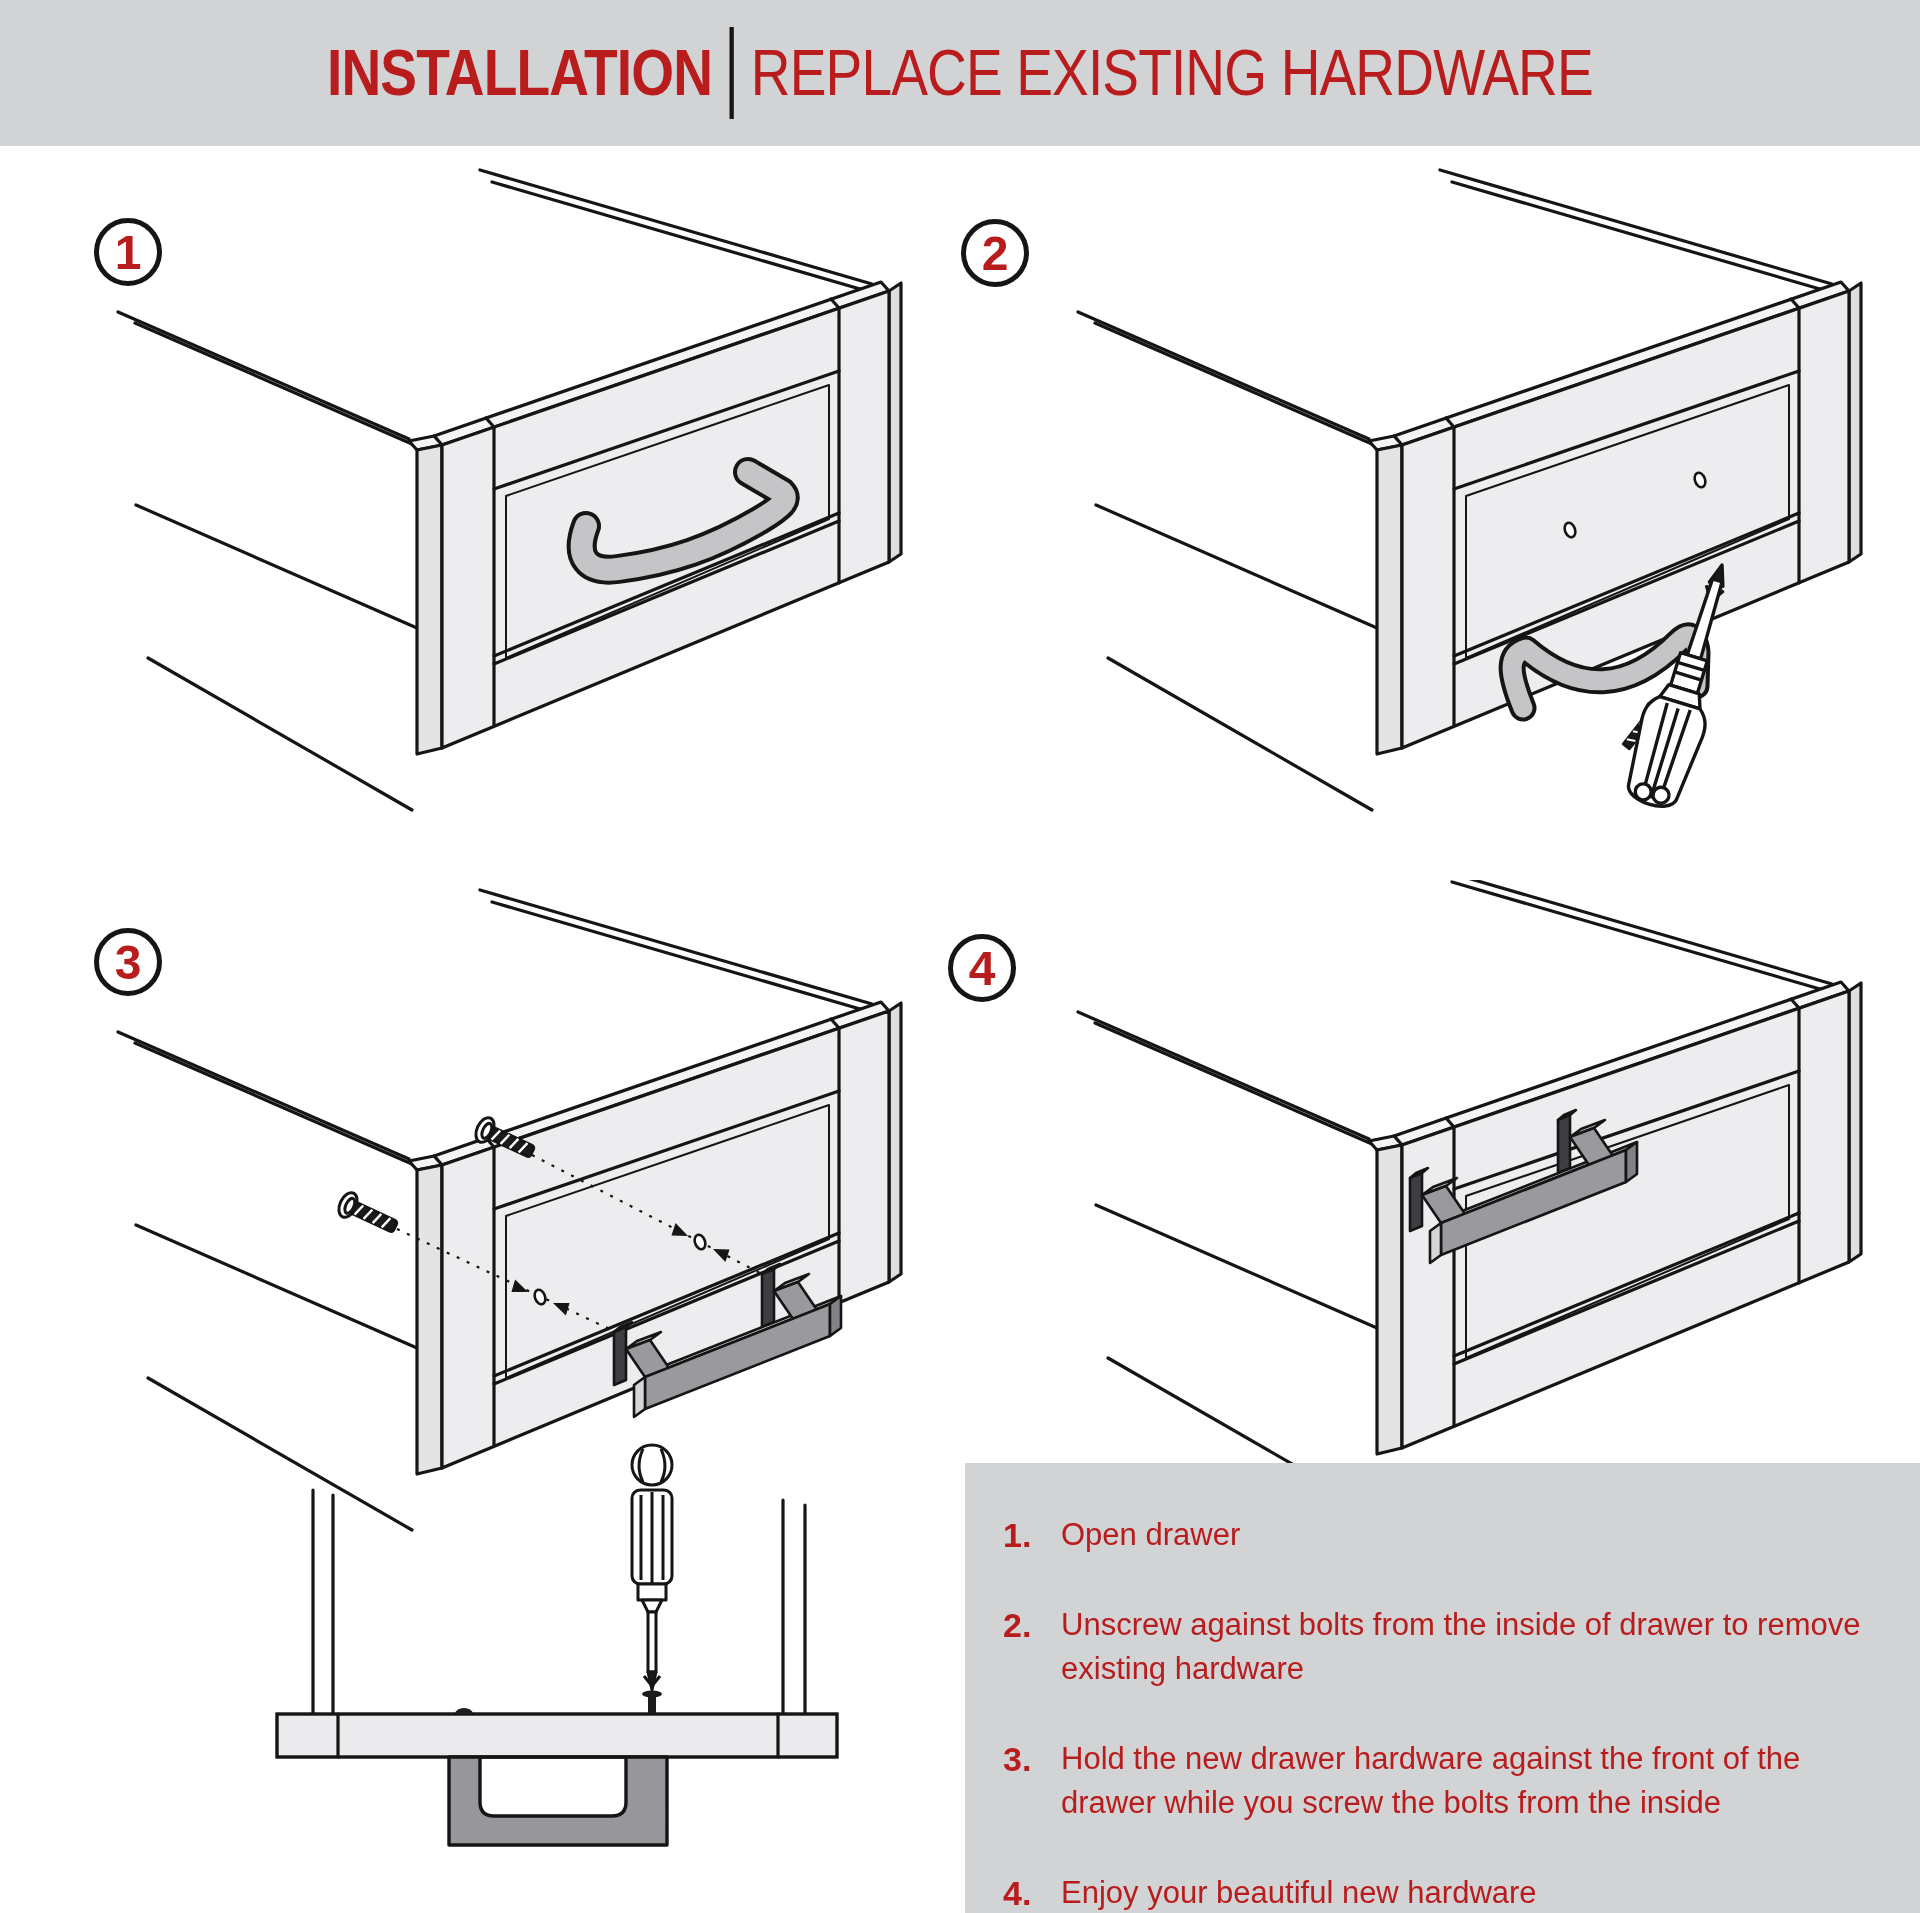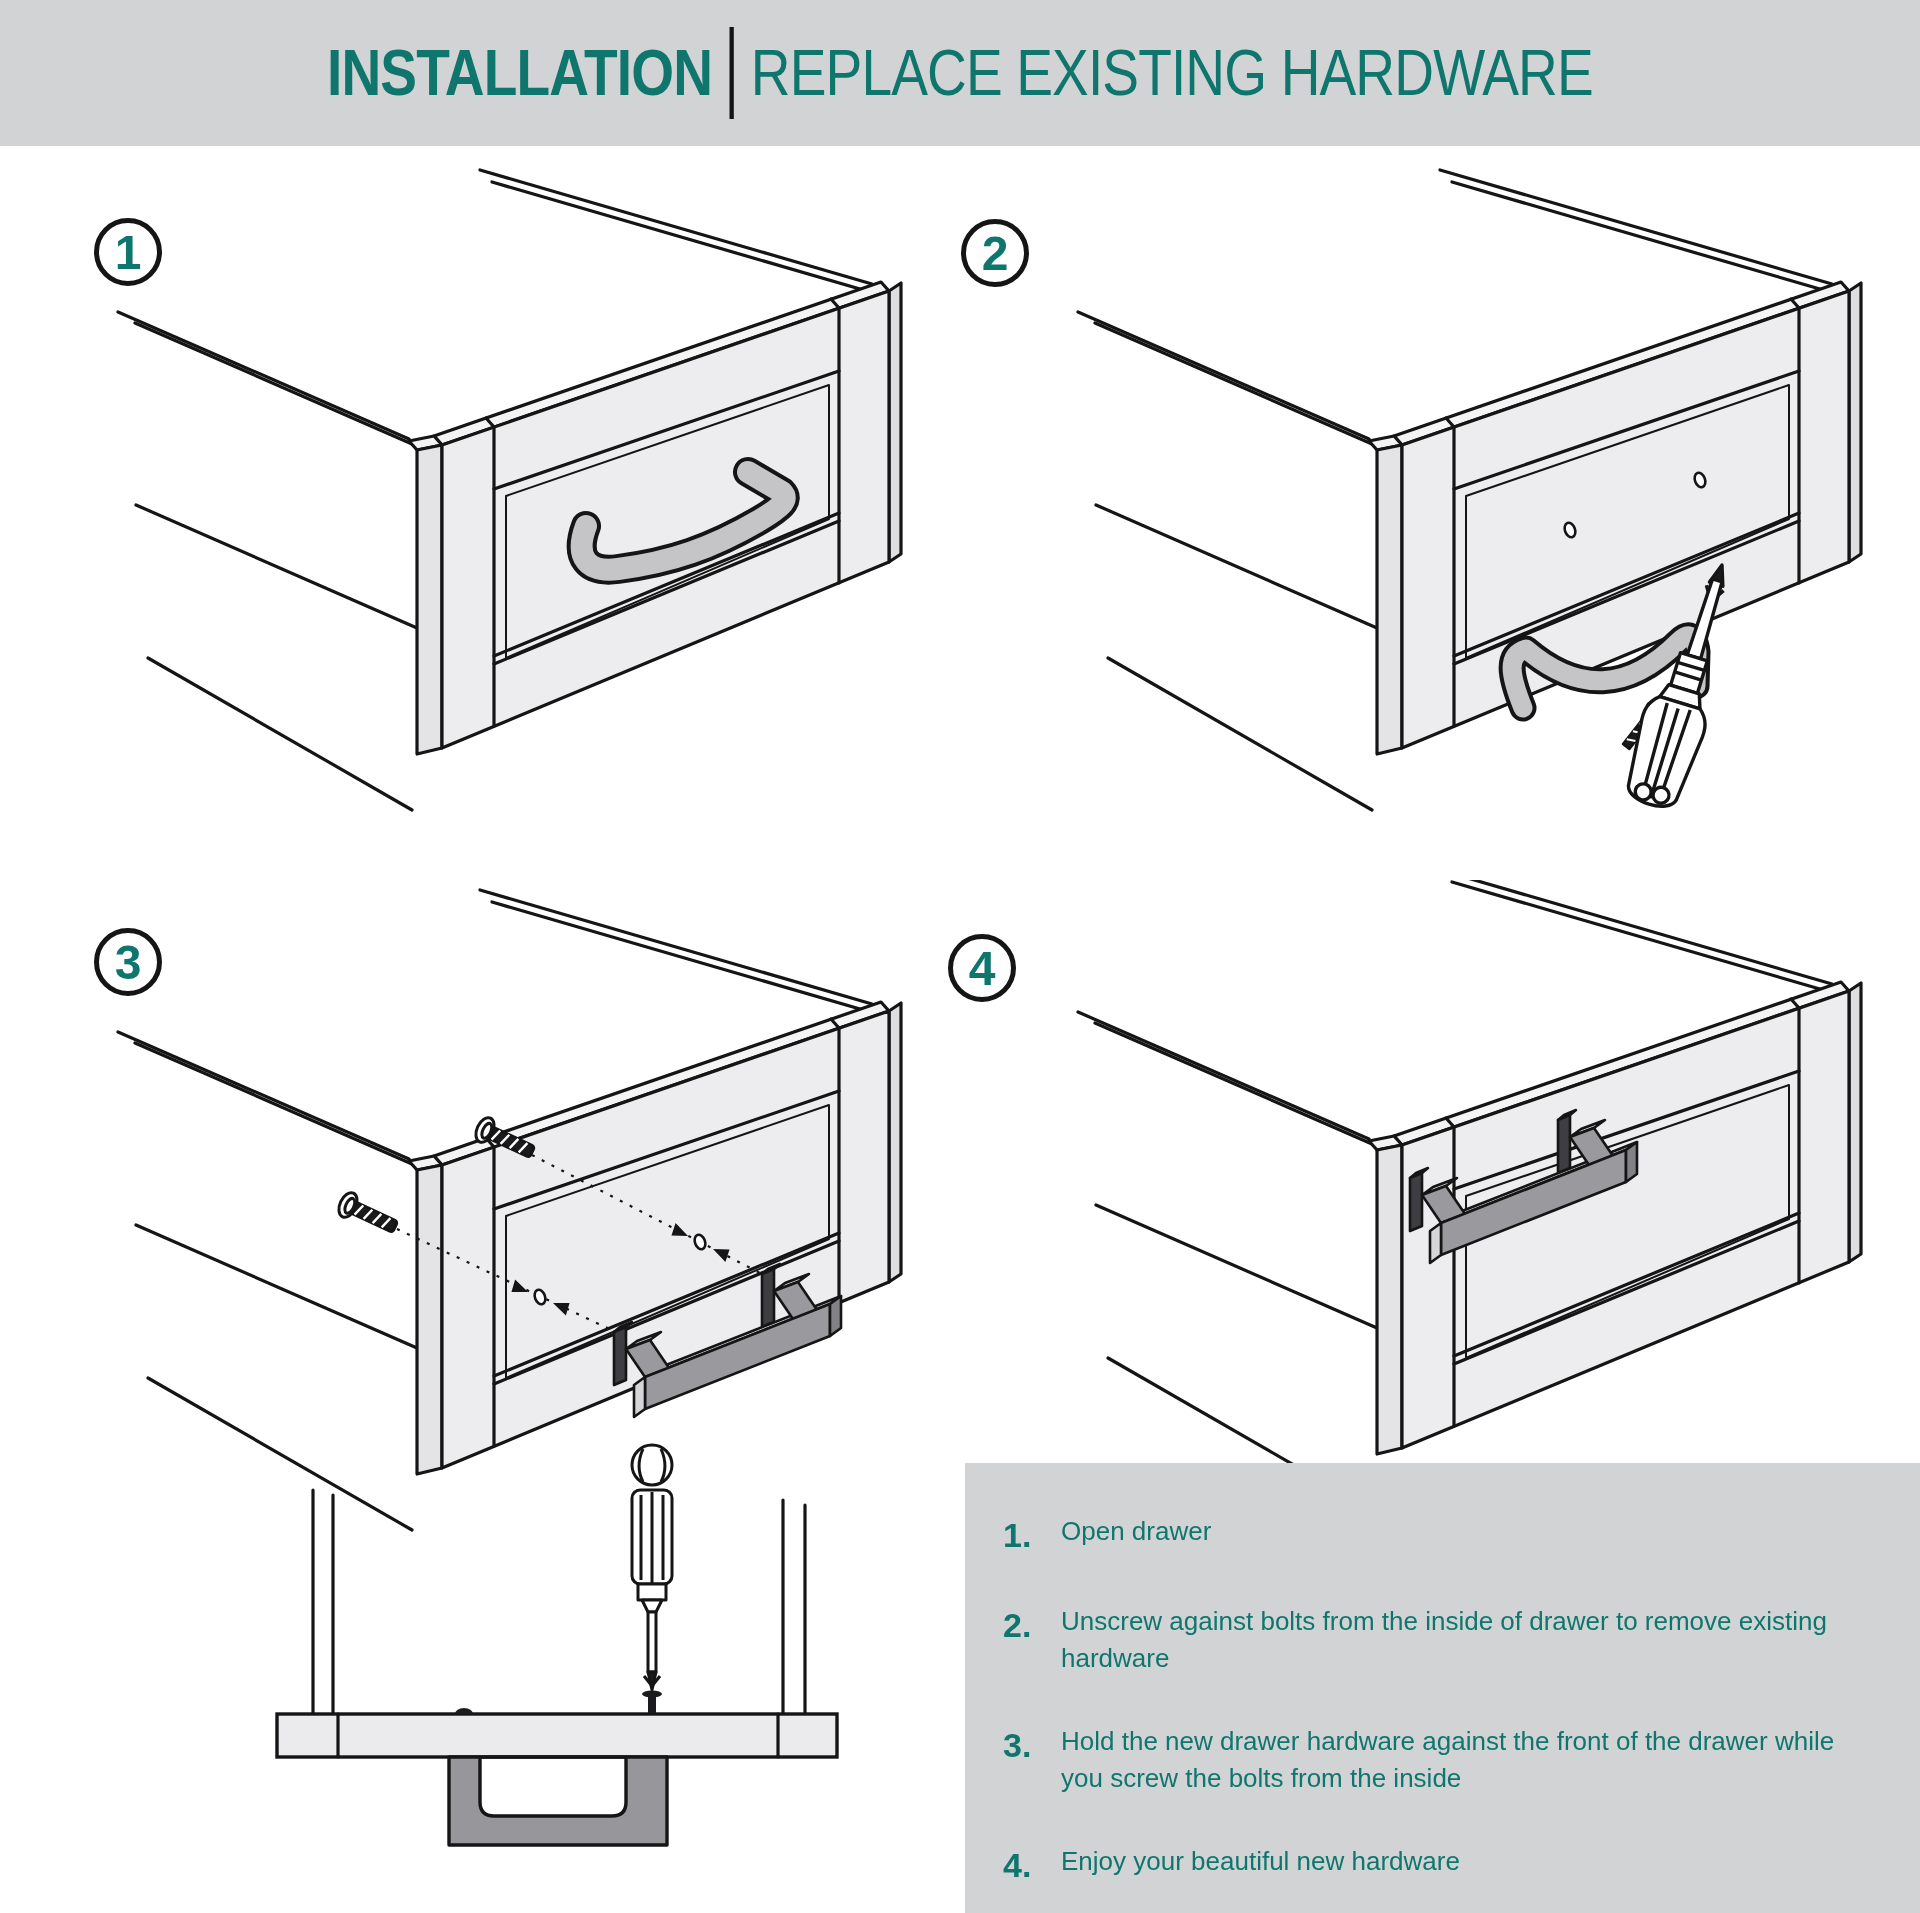--- a/index.html
+++ b/index.html
@@ -1,18 +1,18 @@
 <!DOCTYPE html>
 <html><head>
 <meta charset="utf-8">
 <style>
   html,body{margin:0;padding:0;background:#ffffff;}
   .canvas{
     position:relative;width:1920px;height:1913px;background:#ffffff;
-    font-family:"Liberation Sans",sans-serif;overflow:hidden;color:#0f766e;
+    font-family:"Liberation Sans",sans-serif;overflow:hidden;color:#b91c1c;
   }
   
   .header{
     position:absolute;left:0;top:0;width:1920px;height:146px;
     background:#d2d3d5;display:flex;align-items:center;justify-content:center;
   }
   .header-inner{display:flex;align-items:center;transform:scaleX(.86);}
   .title-bold{font-weight:bold;font-size:64px;letter-spacing:-1px;white-space:nowrap;}
   .title-divider{width:5px;height:92px;background:#151515;margin:0 20px;}
   .title-regular{font-weight:normal;font-size:64px;letter-spacing:-1px;white-space:nowrap;}
@@ -24,21 +24,21 @@
   }
   
   .fig{position:absolute;}
   
   .instructions{
     position:absolute;left:965px;top:1463px;width:955px;height:450px;
     background:#d2d3d5;box-sizing:border-box;padding:50px 40px 0 38px;
   }
   .instr-item{display:flex;margin-bottom:46px;}
   .instr-num{flex:0 0 58px;font-weight:bold;font-size:34px;line-height:1.3;}
-  .instr-text{font-size:26px;line-height:1.42;max-width:810px;}
+  .instr-text{font-size:31px;line-height:1.42;max-width:810px;}
   svg{display:block;}
 </style>
 </head>
 <body>
 
 <div class="canvas">
 
   <svg width="0" height="0" style="position:absolute" aria-hidden="true">
     <defs>
       <g id="drawerBase" stroke="#151515" stroke-width="3.2" stroke-linejoin="round" stroke-linecap="round">

